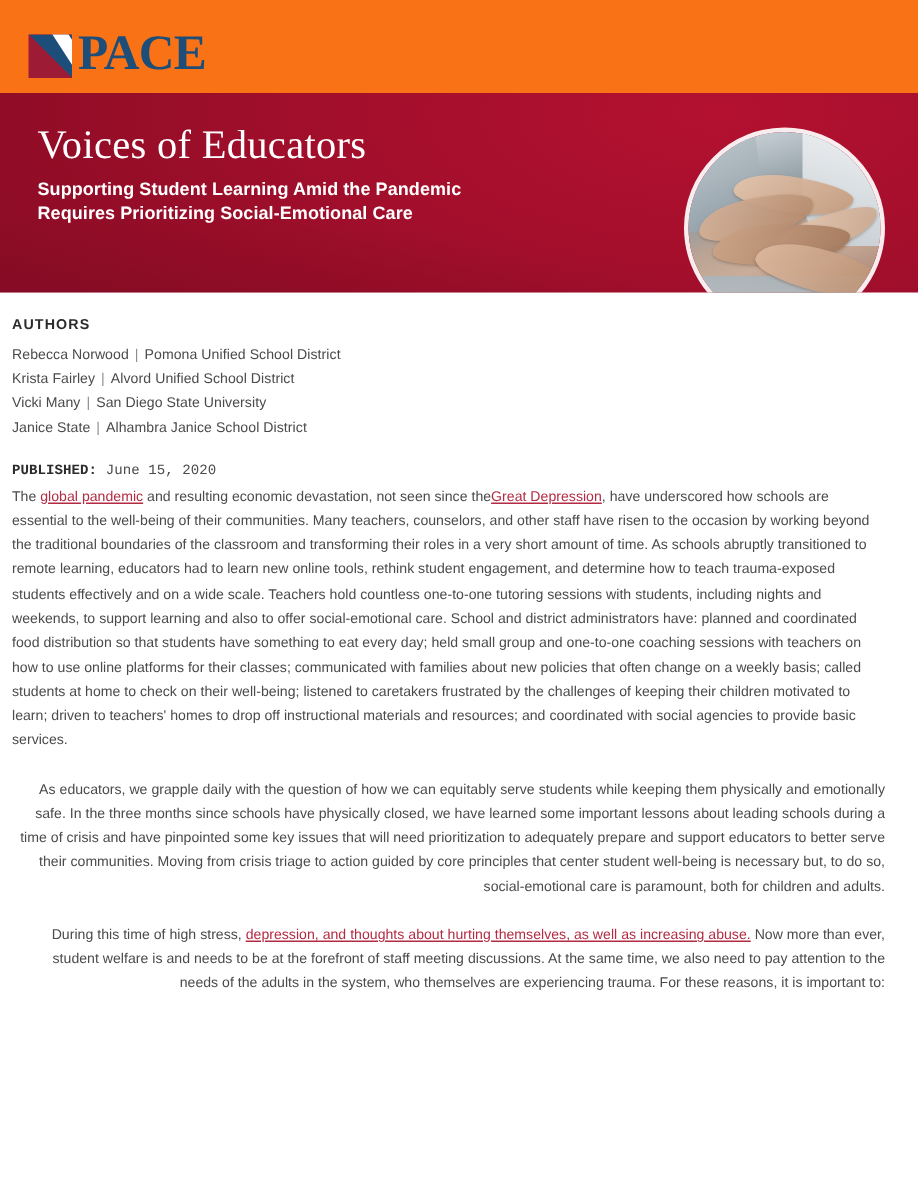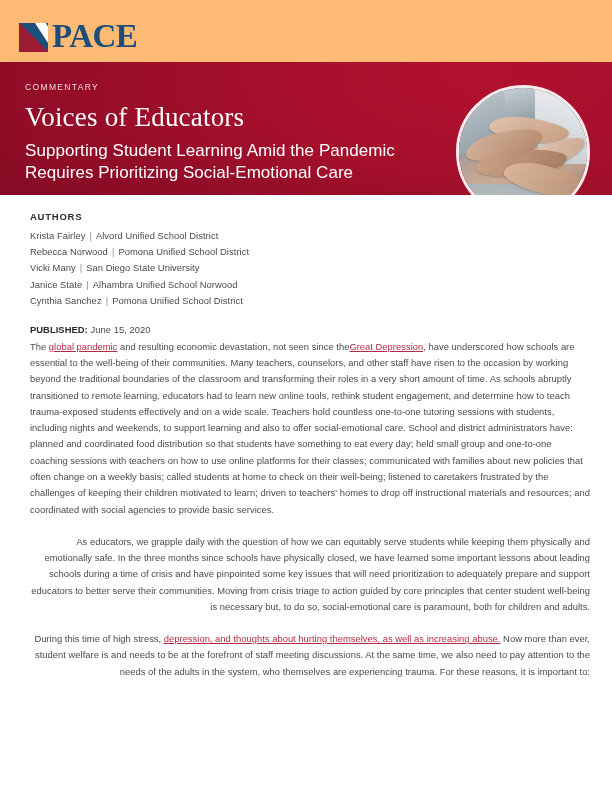--- a/index.html
+++ b/index.html
@@ -22,21 +22,21 @@
     height: 792px;
     position: relative;
     background: #ffffff;
   }
 
   
   .logo-bar {
     height: 62px;
     padding: 0;
     position: relative;
-    background: #fdba74;
+    background: #f97316;
   }
   .logo {
     position: absolute;
     left: 19px;
     top: 20px;
     display: flex;
     align-items: center;
   }
   .logo-mark {
     width: 29px;
@@ -108,22 +108,22 @@
   .banner-title {
     font-family: "Liberation Serif", serif;
     font-size: 27px;
     font-weight: normal;
     color: #ffffff;
     margin: 0 0 9px 0;
     line-height: 1.05;
     letter-spacing: 0.2px;
   }
   .banner-sub {
-    font-size: 17px;
-    font-weight: normal;
+    font-size: 12px;
+    font-weight: bold;
     color: #ffffff;
     line-height: 1.3;
     margin: 0;
     letter-spacing: 0.05px;
   }
 
   
   .hero-circle {
     position: absolute;
     right: 22px;
@@ -170,21 +170,21 @@
     position: absolute; left: 2px; bottom: -14px; width: 150px; height: 46px;
     background: linear-gradient(0deg, #c3ccd2, #aab5bc); opacity: 0.9;
   }
   .hero-photo .wash {
     position: absolute; inset: 0;
     background: linear-gradient(180deg, rgba(255,255,255,0.16), rgba(255,255,255,0) 45%);
   }
 
   
   .content {
-    padding: 16px 22px 0 30px;
+    padding: 16px 22px 0 8px;
   }
   .sec-head {
     font-size: 9.5px;
     font-weight: bold;
     letter-spacing: 0.75px;
     color: #2b2b2b;
     margin: 0 0 6px 0;
   }
   .author-line {
     font-size: 9.4px;
@@ -195,20 +195,21 @@
   }
   .sep {
     color: #8d8d8d;
     padding: 0 4px;
   }
   .published {
     font-size: 9.4px;
     color: #4a4a4a;
     margin: 15px 0 0 0;
     letter-spacing: 0.05px;
+    font-family: Liberation Mono, monospace;
   }
   .published b { color: #2b2b2b; font-weight: bold; }
 
   .para {
     font-size: 9.4px;
     line-height: 1.73;
     color: #4a4a4a;
     margin: 4px 0 0 0;
     text-align: left;
     letter-spacing: 0.02px;
@@ -230,21 +231,20 @@
       <div class="logo-mark">
         <div class="tri-blue"></div>
         <div class="slash"></div>
       </div>
       <div class="logo-word">PACE</div>
     </div>
   </div>
 
   <div class="banner">
     <div class="banner-inner">
-      <div class="kicker">COMMENTARY</div>
       <h1 class="banner-title">Voices of Educators</h1>
       <div class="banner-sub">
         <div>Supporting Student Learning Amid the Pandemic</div>
         <div>Requires Prioritizing Social-Emotional Care</div>
       </div>
     </div>
 
     <div class="hero-circle">
       <div class="hero-photo">
         <div class="shirt-l"></div>
@@ -257,25 +257,24 @@
         <div class="hand h4"></div>
         <div class="wash"></div>
       </div>
     </div>
   </div>
 
   <div class="content">
 
     <div class="sec-head">AUTHORS</div>
     <div id="authors-list">
+        <div class="author-line"><span>Rebecca Norwood</span><span class="sep">|</span><span>Pomona Unified School District</span></div>
         <div class="author-line"><span>Krista Fairley</span><span class="sep">|</span><span>Alvord Unified School District</span></div>
-        <div class="author-line"><span>Rebecca Norwood</span><span class="sep">|</span><span>Pomona Unified School District</span></div>
         <div class="author-line"><span>Vicki Many</span><span class="sep">|</span><span>San Diego State University</span></div>
-        <div class="author-line"><span>Janice State</span><span class="sep">|</span><span>Alhambra Unified School Norwood</span></div>
-        <div class="author-line"><span>Cynthia Sanchez</span><span class="sep">|</span><span>Pomona Unified School District</span></div>
+        <div class="author-line"><span>Janice State</span><span class="sep">|</span><span>Alhambra Janice School District</span></div>
       </div>
 
     <div class="published">
       <b>PUBLISHED:</b>
       <span>June 15, 2020</span>
     </div>
 
     <div id="article-body">
         <p class="para"><span>The </span><a class="lnk" href="#" style="color: rgb(179, 43, 67);">global pandemic</a><span> and resulting economic devastation, not seen since the</span><a class="lnk" href="#" style="color: rgb(179, 43, 67);">Great Depression</a><span>, have underscored how schools are essential to the well-being of their communities. Many teachers, counselors, and other staff have risen to the occasion by working beyond the traditional boundaries of the classroom and transforming their roles in a very short amount of time. As schools abruptly transitioned to remote learning, educators had to learn new online tools, rethink student engagement, and determine how to teach trauma-exposed students effectively and on a wide scale. Teachers hold countless one-to-one tutoring sessions with students, including nights and weekends, to support learning and also to offer social-emotional care. School and district administrators have: planned and coordinated food distribution so that students have something to eat every day; held small group and one-to-one coaching sessions with teachers on how to use online platforms for their classes; communicated with families about new policies that often change on a weekly basis; called students at home to check on their well-being; listened to caretakers frustrated by the challenges of keeping their children motivated to learn; driven to teachers' homes to drop off instructional materials and resources; and coordinated with social agencies to provide basic services.</span></p>
         <p class="para"><span>As educators, we grapple daily with the question of how we can equitably serve students while keeping them physically and emotionally safe. In the three months since schools have physically closed, we have learned some important lessons about leading schools during a time of crisis and have pinpointed some key issues that will need prioritization to adequately prepare and support educators to better serve their communities. Moving from crisis triage to action guided by core principles that center student well-being is necessary but, to do so, social-emotional care is paramount, both for children and adults.</span></p>

